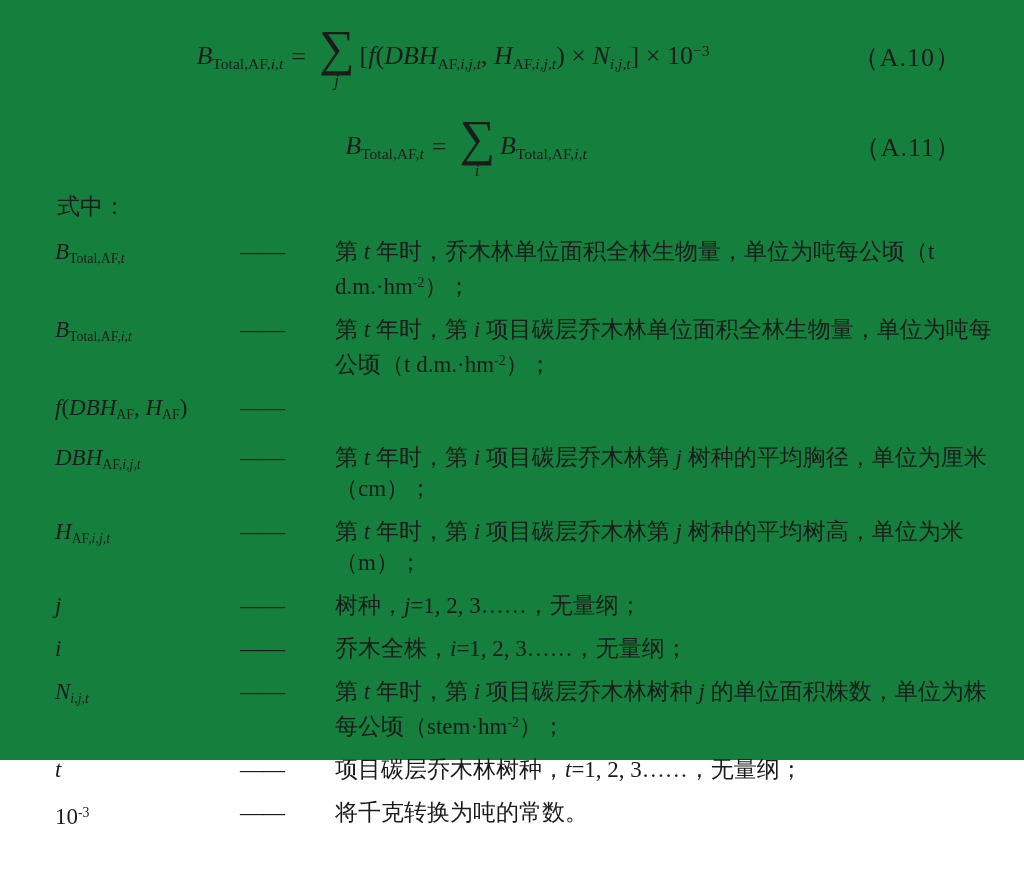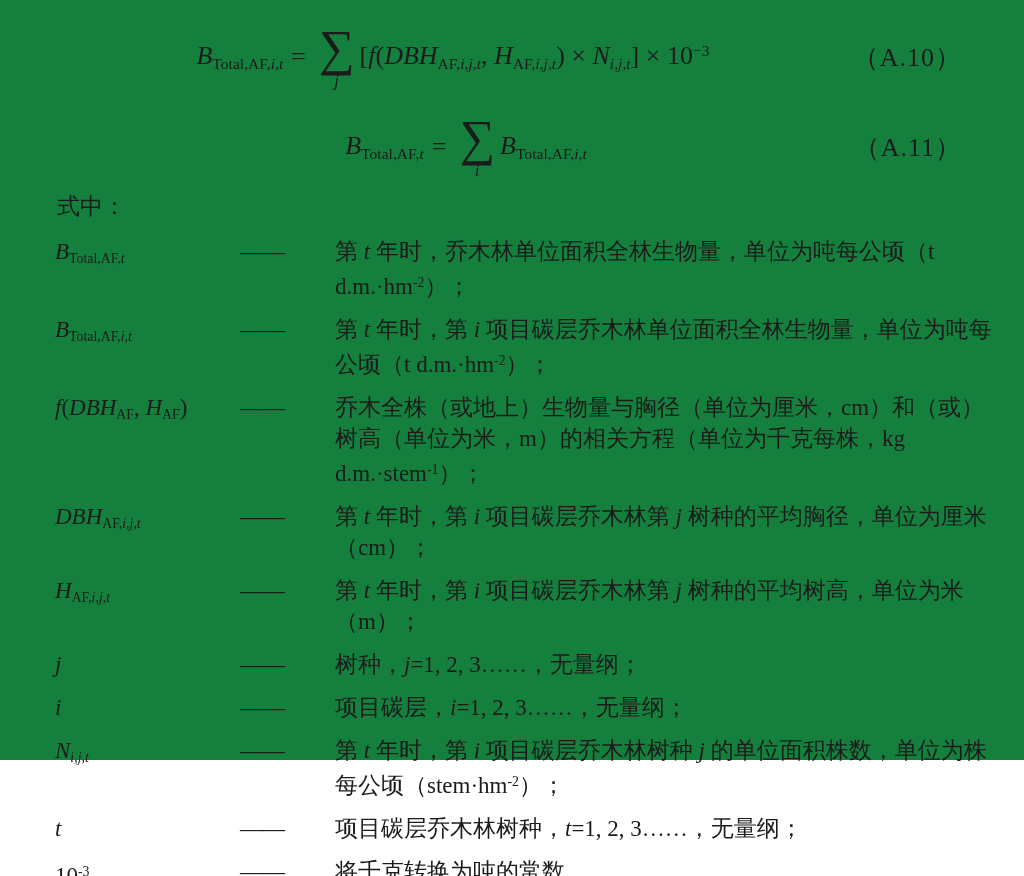--- a/index.html
+++ b/index.html
@@ -99,21 +99,20 @@
 
     <div class="def-row">
       <span class="def-term"><span class="seg-i">B</span><span class="seg-sb">Total,AF,</span><span class="seg-si">i,t</span></span>
       <span class="def-dash">——</span>
       <span class="def-text"><span class="seg-t">第 </span><span class="seg-i">t</span><span class="seg-t"> 年时，第 </span><span class="seg-i">i</span><span class="seg-t"> 项目碳层乔木林单位面积全林生物量，单位为吨每公顷（t d.m.·hm</span><span class="seg-sp">-2</span><span class="seg-t">）；</span></span>
     </div>
 
     <div class="def-row">
       <span class="def-term"><span class="seg-i">f</span><span class="seg-t">(</span><span class="seg-i">DBH</span><span class="seg-sb">AF</span><span class="seg-t">, </span><span class="seg-i">H</span><span class="seg-sb">AF</span><span class="seg-t">)</span></span>
       <span class="def-dash">——</span>
-      <span class="def-text"><span class="seg-t">乔木全株（或地上）生物量与胸径（单位为厘米，cm）和（或）树高（单位为米，m）的相关方程（单位为千克每株，kg d.m.·stem</span><span class="seg-sp">-1</span><span class="seg-t">）；</span></span>
     </div>
 
     <div class="def-row">
       <span class="def-term"><span class="seg-i">DBH</span><span class="seg-sb">AF,</span><span class="seg-si">i,j,t</span></span>
       <span class="def-dash">——</span>
       <span class="def-text"><span class="seg-t">第 </span><span class="seg-i">t</span><span class="seg-t"> 年时，第 </span><span class="seg-i">i</span><span class="seg-t"> 项目碳层乔木林第 </span><span class="seg-i">j</span><span class="seg-t"> 树种的平均胸径，单位为厘米（cm）；</span></span>
     </div>
 
     <div class="def-row">
       <span class="def-term"><span class="seg-i">H</span><span class="seg-sb">AF,</span><span class="seg-si">i,j,t</span></span>
@@ -123,21 +122,21 @@
 
     <div class="def-row">
       <span class="def-term"><span class="seg-i">j</span></span>
       <span class="def-dash">——</span>
       <span class="def-text"><span class="seg-t">树种，</span><span class="seg-i">j</span><span class="seg-t">=1, 2, 3……，无量纲；</span></span>
     </div>
 
     <div class="def-row">
       <span class="def-term"><span class="seg-i">i</span></span>
       <span class="def-dash">——</span>
-      <span class="def-text"><span class="seg-t">项目碳层，</span><span class="seg-i">i</span><span class="seg-t">=1, 2, 3……，无量纲；</span></span>
+      <span class="def-text"><span class="seg-t">乔木全株，</span><span class="seg-i">i</span><span class="seg-t">=1, 2, 3……，无量纲；</span></span>
     </div>
 
     <div class="def-row">
       <span class="def-term"><span class="seg-i">N</span><span class="seg-si">i,j,t</span></span>
       <span class="def-dash">——</span>
       <span class="def-text"><span class="seg-t">第 </span><span class="seg-i">t</span><span class="seg-t"> 年时，第 </span><span class="seg-i">i</span><span class="seg-t"> 项目碳层乔木林树种 </span><span class="seg-i">j</span><span class="seg-t"> 的单位面积株数，单位为株每公顷（stem·hm</span><span class="seg-sp">-2</span><span class="seg-t">）；</span></span>
     </div>
 
     <div class="def-row">
       <span class="def-term"><span class="seg-i">t</span></span>

